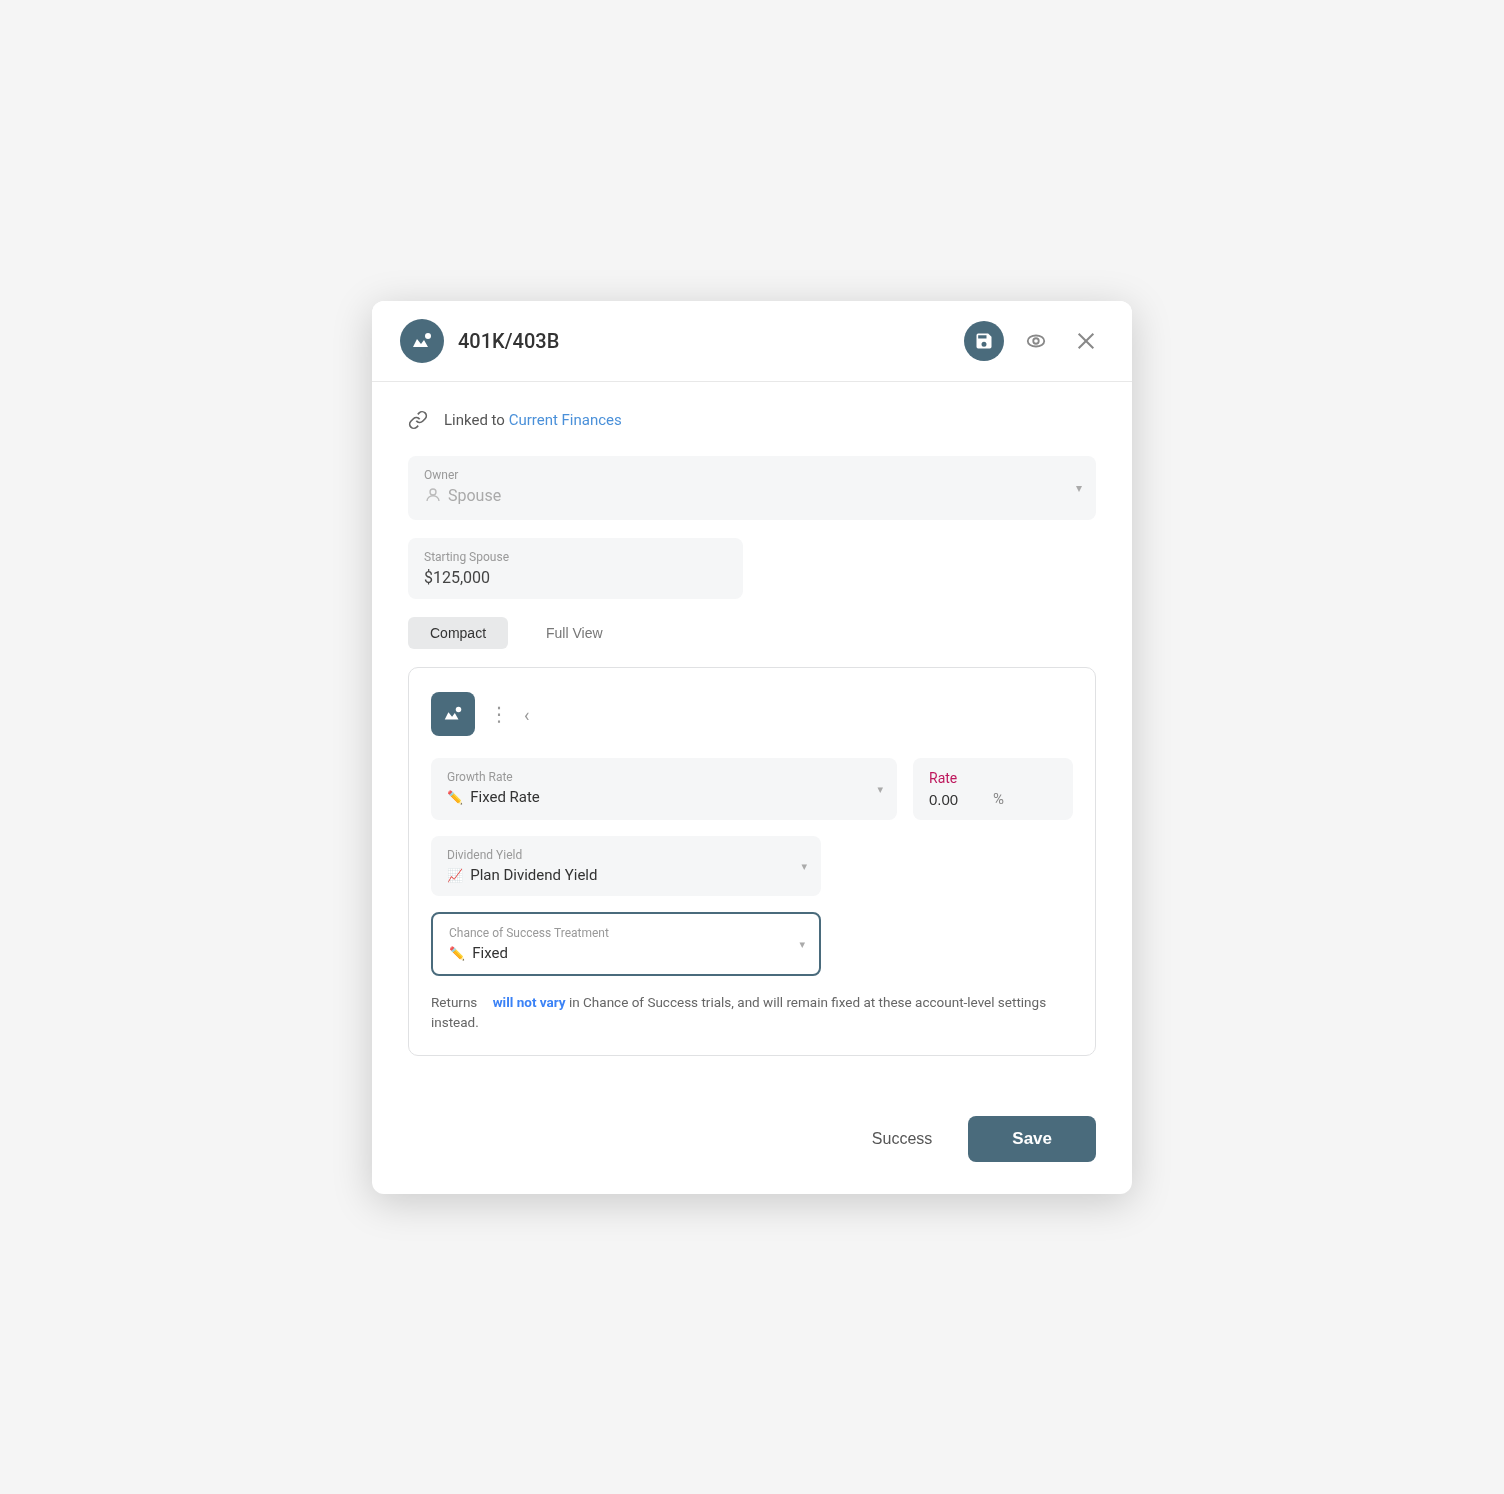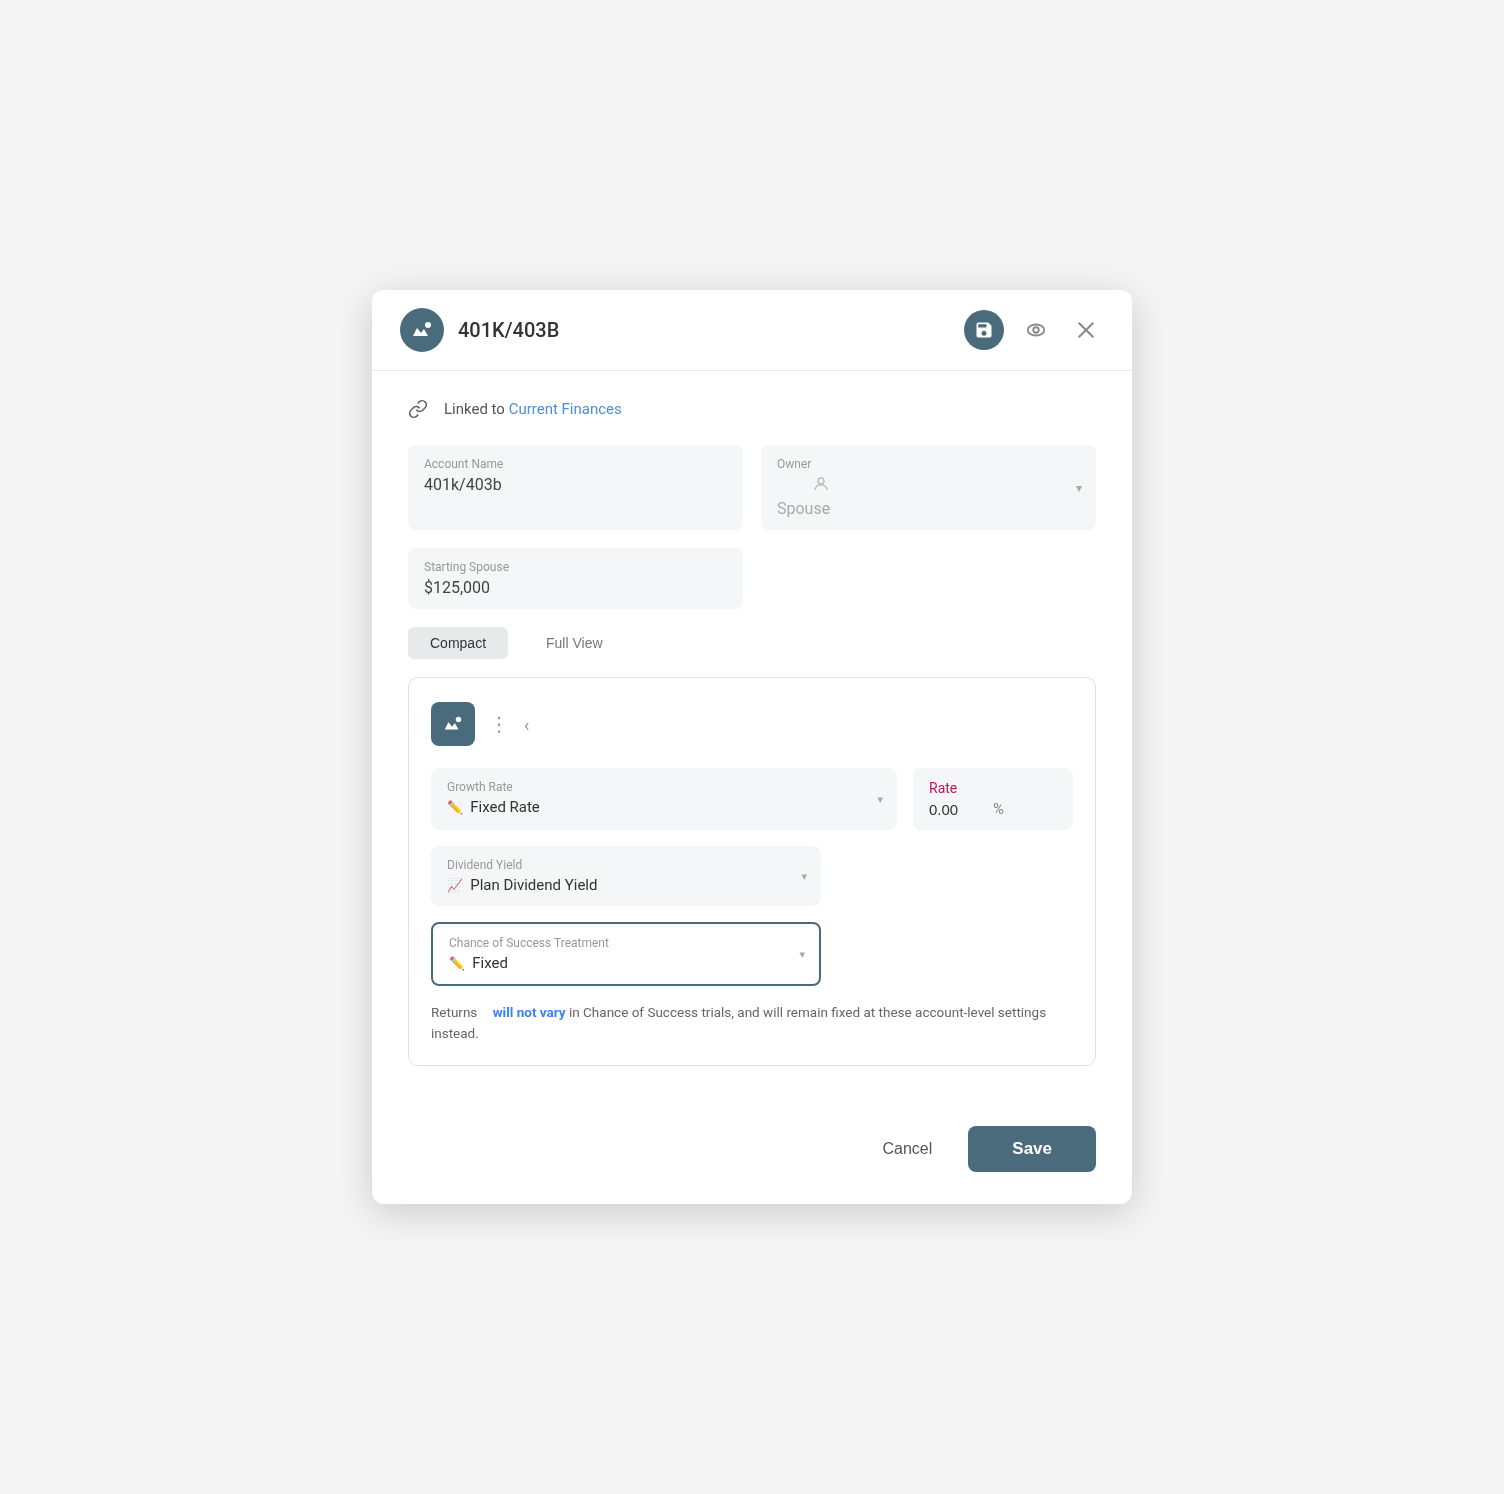--- a/index.html
+++ b/index.html
@@ -99,23 +99,22 @@
     .form-field .dropdown-arrow {
       position: absolute;
       right: 14px;
       top: 50%;
       transform: translateY(-50%);
       color: #aaa;
       font-size: 12px;
     }
     .owner-icon {
       display: inline-flex;
-      align-items: flex-end;
+      align-items: center;
       gap: 6px;
-      flex-direction: column;
     }
     .view-toggle-row {
       display: flex;
       justify-content: flex-start;
       align-items: center;
       gap: 16px;
       margin-bottom: 18px;
     }
     .view-btn {
       padding: 8px 22px;
@@ -303,24 +302,20 @@
         <path d="M10 13a5 5 0 007.54.54l3-3a5 5 0 00-7.07-7.07l-1.72 1.71"></path>
         <path d="M14 11a5 5 0 00-7.54-.54l-3 3a5 5 0 007.07 7.07l1.71-1.71"></path>
       </svg>
       <span class="linked-label">
         <span>Linked to</span>
         <a href="#">Current Finances</a>
       </span>
     </div>
 
     <div class="form-row">
-      <div class="form-field">
-        <label>Account Name</label>
-        <div class="field-value">401k/403b</div>
-      </div>
       <div class="form-field" style="position:relative;">
         <label>Owner</label>
         <div class="field-value muted owner-icon">
           <svg width="18" height="18" viewBox="0 0 24 24" fill="none" stroke="#bbb" stroke-width="1.8">
             <circle cx="12" cy="8" r="4"></circle>
             <path d="M4 20c0-4 3.6-7 8-7s8 3 8 7"></path>
           </svg>
           <span>Spouse</span>
         </div>
         <span class="dropdown-arrow">▾</span>
@@ -395,16 +390,16 @@
 
       <div class="info-text">
         <span>Returns</span>
         <strong>will not vary</strong>
         <span>in Chance of Success trials, and will remain fixed at these account-level settings instead.</span>
       </div>
     </div>
   </div>
 
   <div class="modal-footer">
-    <button class="cancel-btn">Cancel</button>
+    <button class="cancel-btn">Success</button>
     <button class="save-btn">Save</button>
   </div>
 </div>
 
 </body></html>

